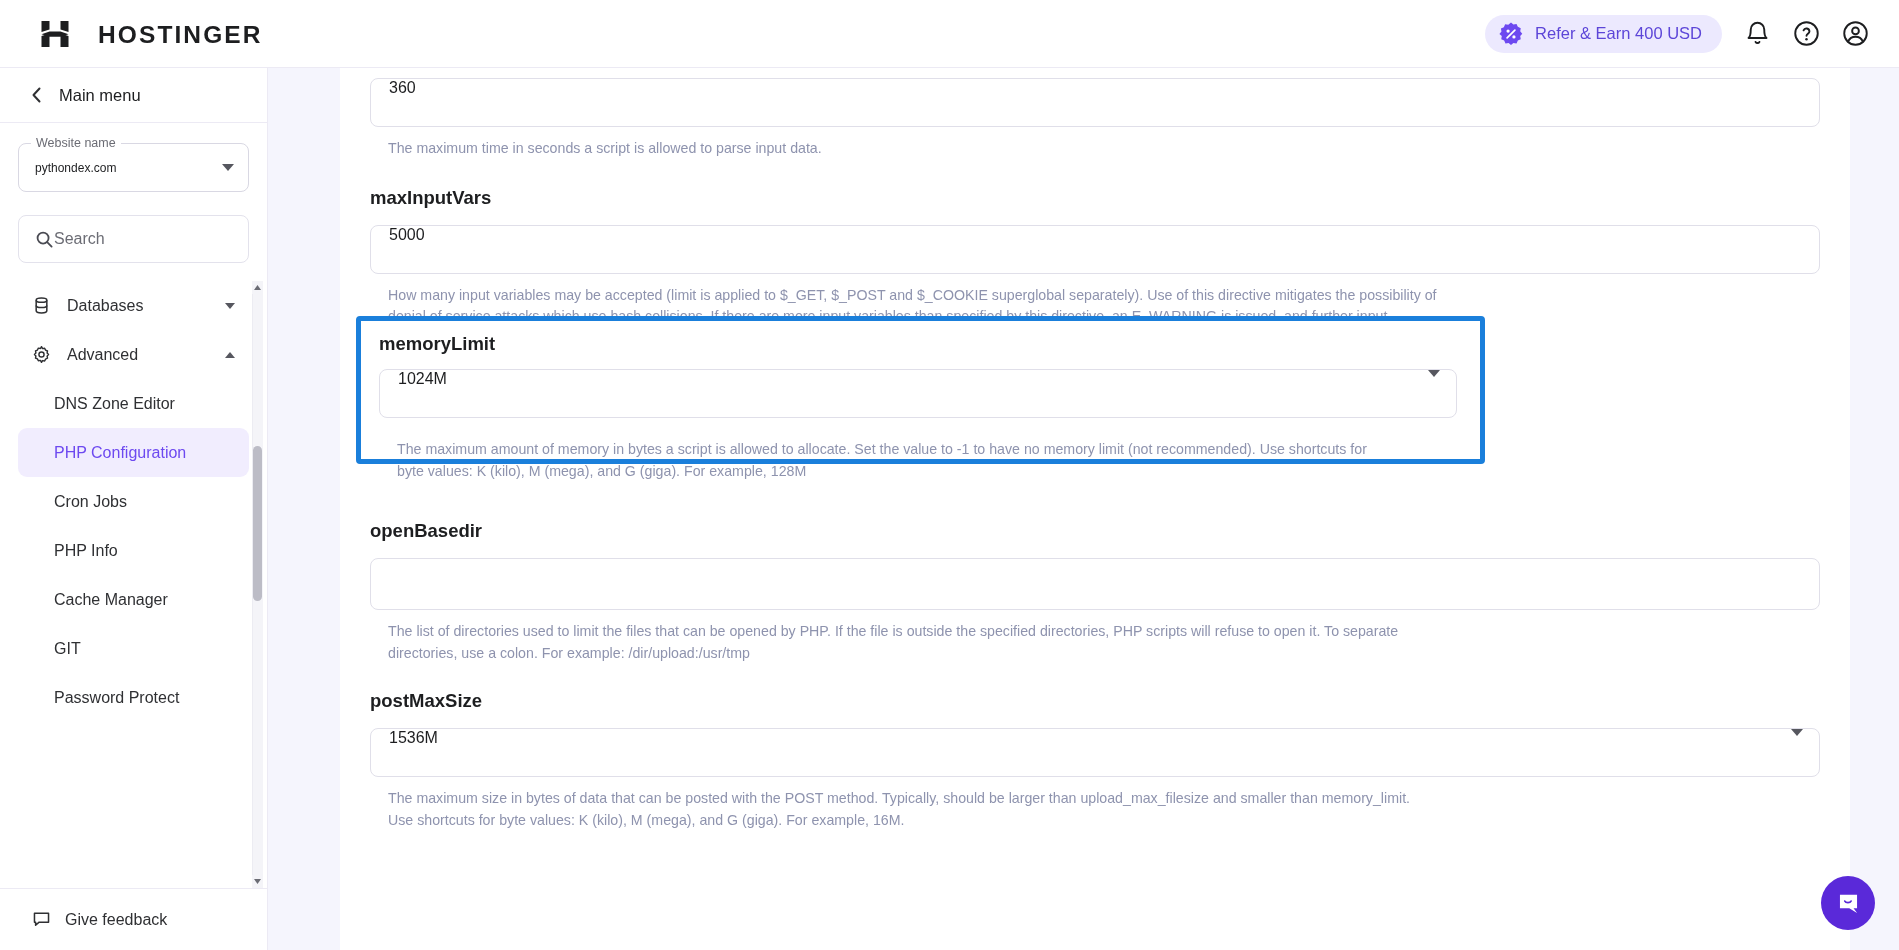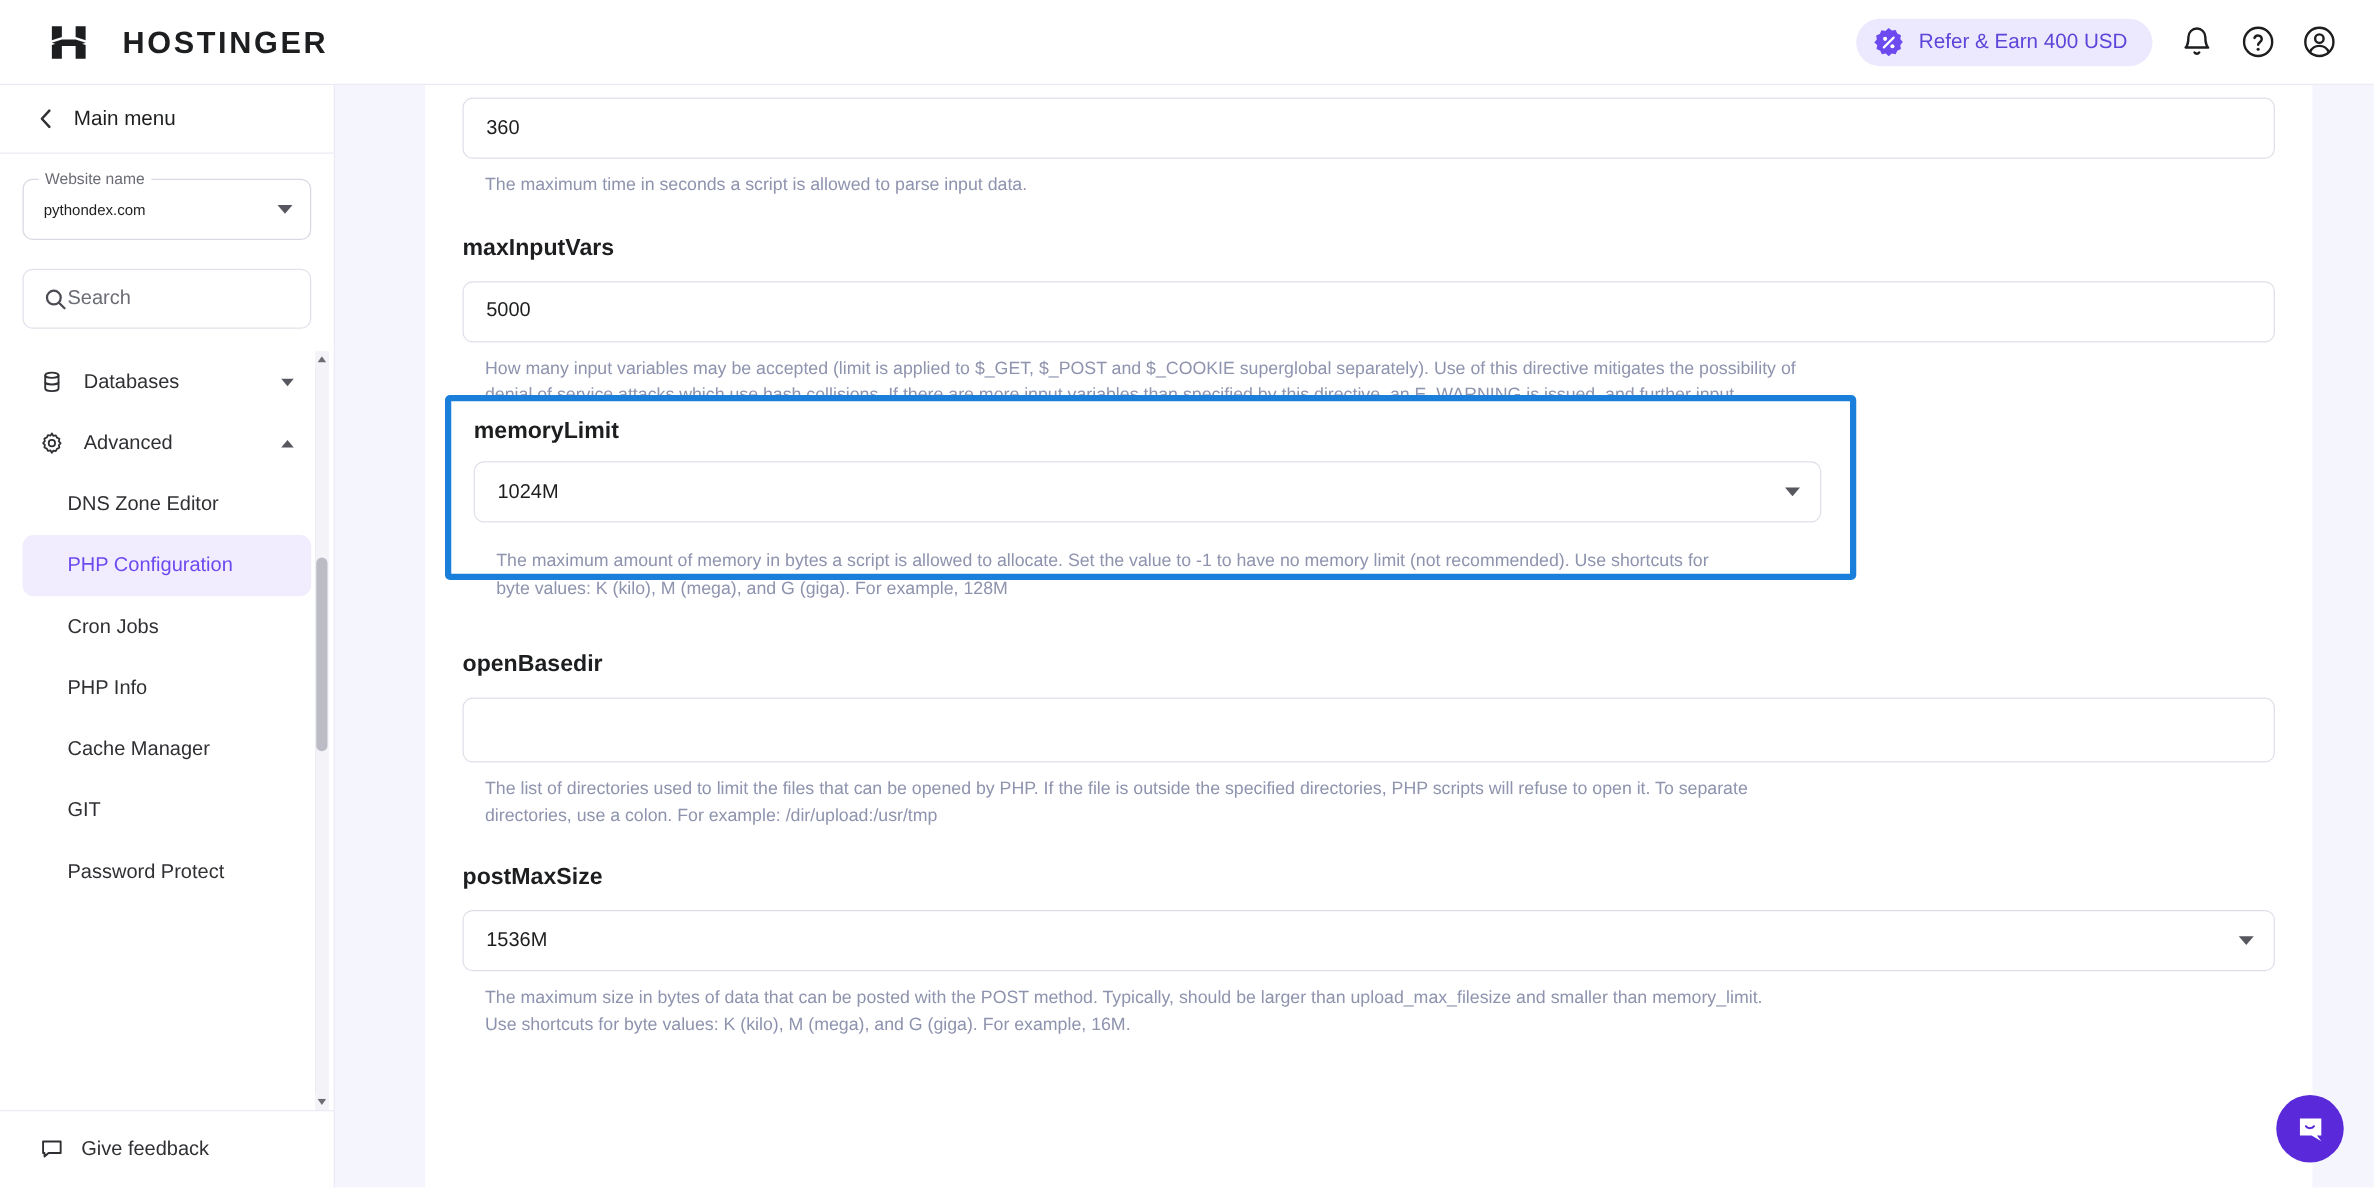--- a/index.html
+++ b/index.html
@@ -154,21 +154,21 @@
   .inner { padding: 0 30px; position: relative; }
 
   .field-block { padding-top: 0; }
   .field-title {
     font-size: 18.5px; font-weight: 700; color: #1d1e20;
     margin-bottom: 16px;
   }
   .text-input {
     height: 49px; border: 1px solid #e0dfe9; border-radius: 8px;
     background: #ffffff;
-    display: flex; align-items: center; justify-content: space-between;
+    display: flex; justify-content: space-between;
     padding: 0 16px 0 18px;
     font-size: 16px; color: #1d1e20;
     cursor: text;
   }
   .select-input { cursor: pointer; }
   .help {
     font-size: 14.2px; line-height: 1.52; color: #8e93ae;
     padding: 11px 18px 0 18px;
   }
 

